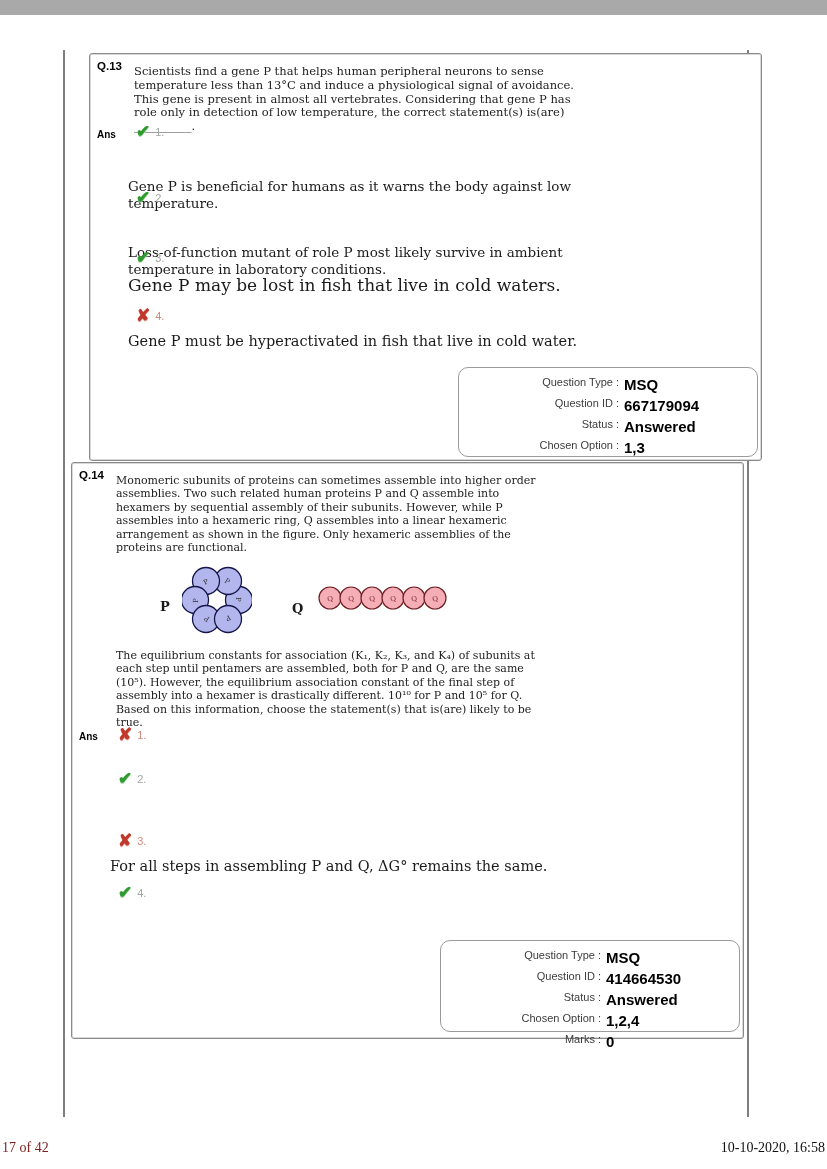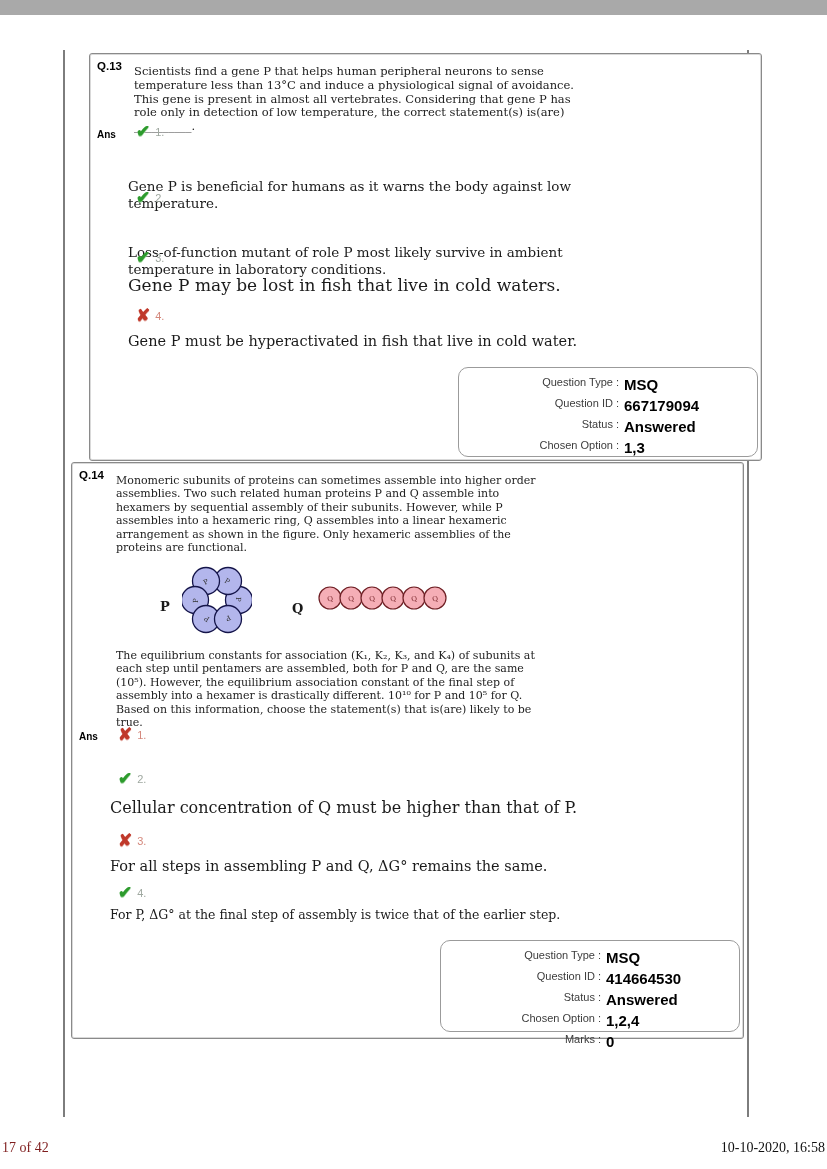--- a/index.html
+++ b/index.html
@@ -163,35 +163,33 @@
     <div class="opt-head" data-mark="incorrect">
       <span class="mark"></span>
       <span class="opt-num">1.</span>
     </div>
   </div>
   <div class="opt opt2">
     <div class="opt-head" data-mark="correct">
       <span class="mark"></span>
       <span class="opt-num">2.</span>
     </div>
-    <div class="opt-text">Cellular concentration of Q must be higher than that of P.</div>
   </div>
   <div class="opt opt3">
     <div class="opt-head" data-mark="incorrect">
       <span class="mark"></span>
       <span class="opt-num">3.</span>
     </div>
     <div class="opt-text">For all steps in assembling P and Q, ΔG° remains the same.</div>
   </div>
   <div class="opt opt4">
     <div class="opt-head" data-mark="correct">
       <span class="mark"></span>
       <span class="opt-num">4.</span>
     </div>
-    <div class="opt-text">For P, ΔG° at the final step of assembly is twice that of the earlier step.</div>
   </div>
 
   <div class="meta">
     <div class="meta-grid">
       <div class="meta-label">Question Type :</div>
       <div class="meta-value">MSQ</div>
       <div class="meta-label">Question ID :</div>
       <div class="meta-value">414664530</div>
       <div class="meta-label">Status :</div>
       <div class="meta-value">Answered</div>

